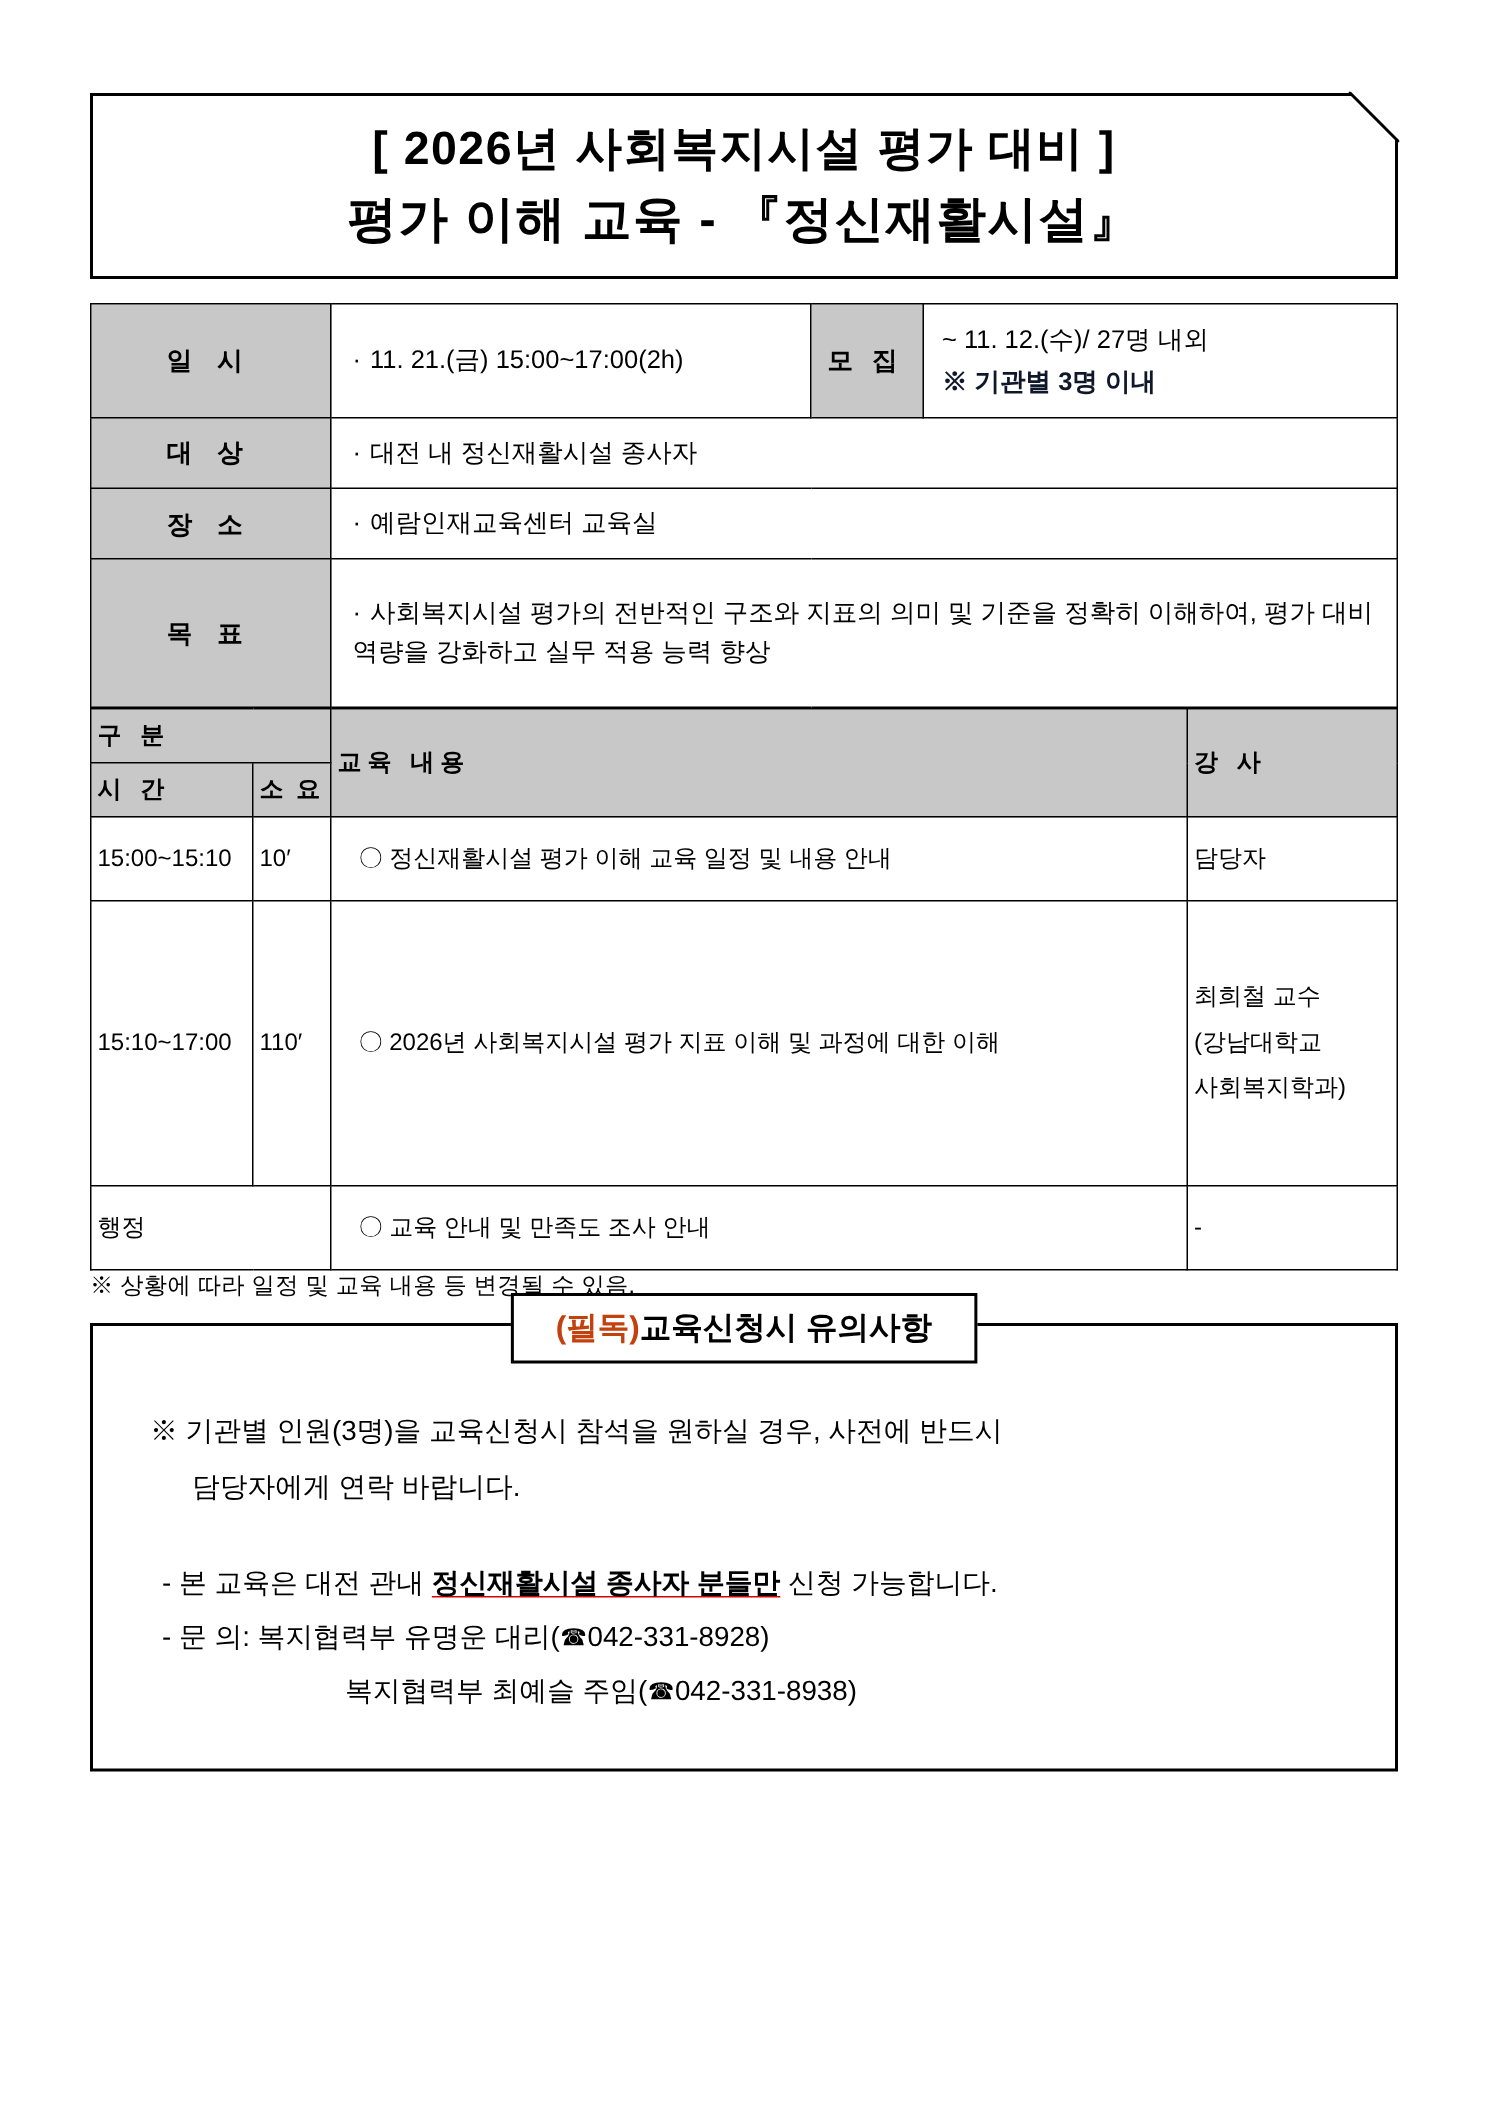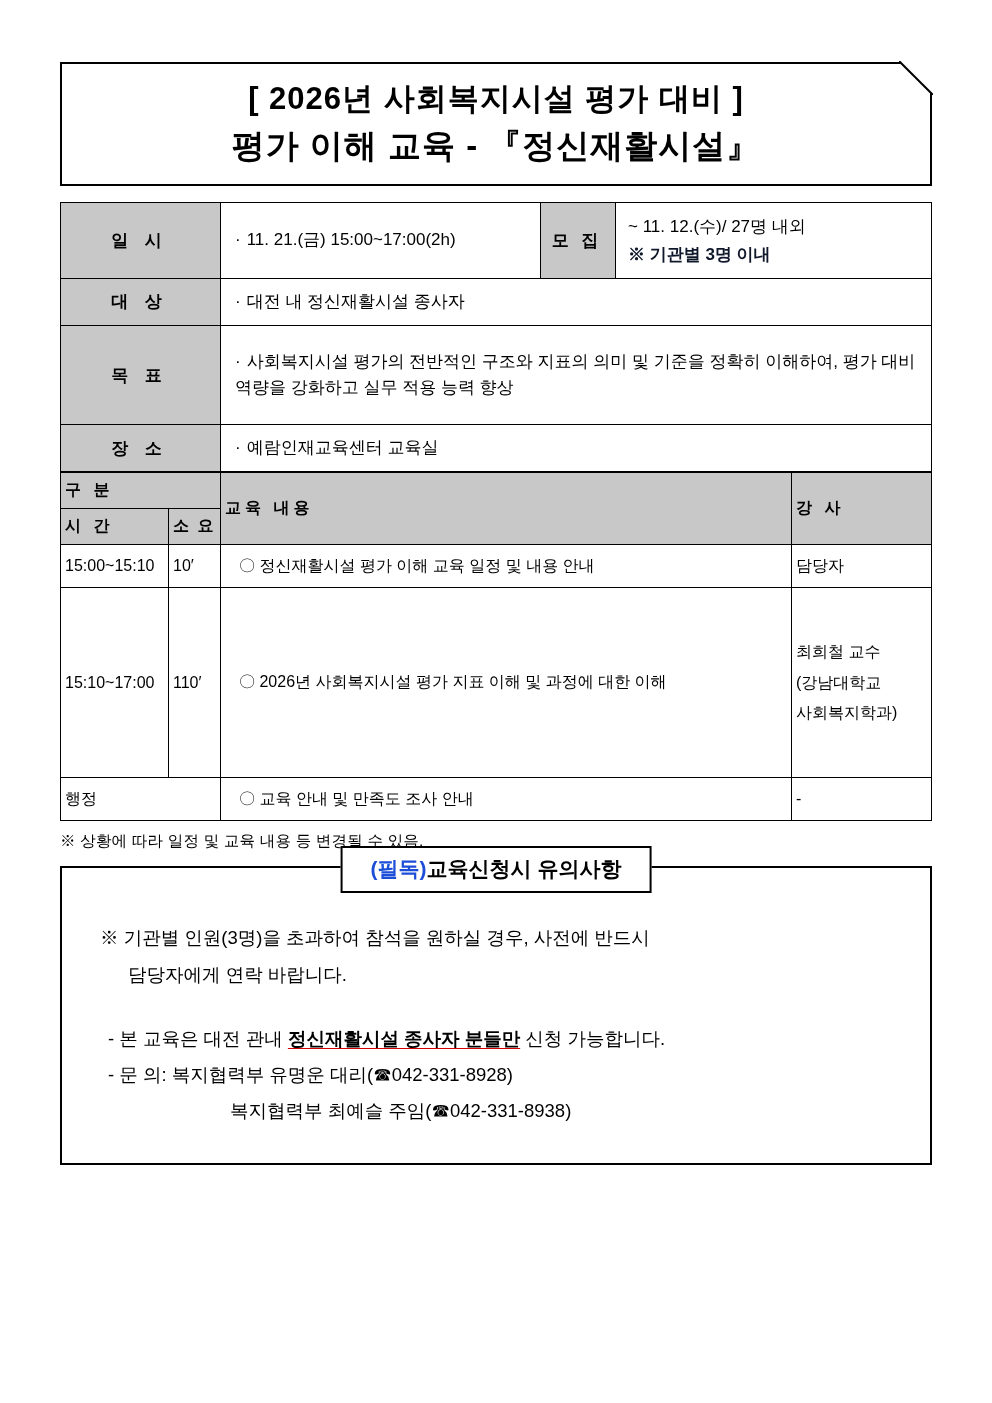--- a/index.html
+++ b/index.html
@@ -108,26 +108,26 @@
     background: #c8c8c8;
     font-weight: bold;
     letter-spacing: 4px;
   }
   .content-cell {
     text-align: left !important;
     padding-left: 18px !important;
     font-size: 16.5px;
   }
   .tall { height: 190px; }
-  .row-med { height: 43px; }
+  .row-med { height: 56px; }
   .lect-multi { line-height: 1.9; font-size: 16px; }
 
   
   .footnote {
-    margin-top: 10px;
+    margin-top: 0;
     font-size: 15.5px;
     letter-spacing: 0.2px;
   }
 
   
   .notice-wrap {
     position: relative;
     margin-top: 14px;
   }
   .notice-header {
@@ -136,21 +136,21 @@
     left: 50%;
     transform: translateX(-50%);
     background: #fff;
     border: 2px solid #000;
     padding: 7px 28px 8px 28px;
     font-size: 21px;
     font-weight: bold;
     white-space: nowrap;
     z-index: 3;
   }
-  .notice-header .red { color: #1d4ed8; }
+  .notice-header .red { color: #c2410c; }
   .notice-body {
     border: 2px solid #000;
     padding: 52px 38px 34px 38px;
     font-size: 18.5px;
     line-height: 1.95;
     min-height: 286px;
     box-sizing: border-box;
   }
   .notice-body .bold { font-weight: normal; text-align: right; }
   .notice-body .indent { display:block; padding-left: 28px; }
@@ -195,26 +195,26 @@
         <td class="recruit-val">
           <div>~ 11. 12.(수)/ 27명 내외</div>
           <div class="red-note">※ 기관별 3명 이내</div>
         </td>
       </tr>
       <tr>
         <td class="lbl">대 상</td>
         <td class="val" colspan="3"><span class="dot">·</span><span>대전 내 정신재활시설 종사자</span></td>
       </tr>
       <tr>
+        <td class="lbl">장 소</td>
+        <td class="val" colspan="3"><span class="dot">·</span><span>예람인재교육센터 교육실</span></td>
+      </tr>
+      <tr>
         <td class="lbl" style="height:78px">목 표</td>
         <td class="val" colspan="3"><span class="dot">·</span><span>사회복지시설 평가의 전반적인 구조와 지표의 의미 및 기준을 정확히 이해하여, 평가 대비 역량을 강화하고 실무 적용 능력 향상</span></td>
-      </tr>
-      <tr>
-        <td class="lbl">장 소</td>
-        <td class="val" colspan="3"><span class="dot">·</span><span>예람인재교육센터 교육실</span></td>
       </tr>
     </tbody>
   </table>
 
   <table class="sched-table">
     <colgroup>
       <col style="width:108px">
       <col style="width:52px">
       <col>
       <col style="width:140px">
@@ -254,21 +254,21 @@
   </table>
 
   <div class="footnote">※ 상황에 따라 일정 및 교육 내용 등 변경될 수 있음.</div>
 
   <div class="notice-wrap">
     <div class="notice-header">
       <span class="red">(필독)</span><span>교육신청시 유의사항</span>
     </div>
     <div class="notice-body">
       <div>
-        <span class="bold">※ 기관별 인원(3명)</span><span>을 초과하여 참석을 원하실 경우, 사전에 반드시</span>
+        <span class="bold">※ 기관별 인원(3명)</span><span>을 교육신청시 참석을 원하실 경우, 사전에 반드시</span>
       </div>
       <div class="indent">담당자에게 연락 바랍니다.</div>
       <div class="gap"></div>
       <div class="contact-line">
         <span>- 본 교육은 대전 관내 </span><span class="underline-red">정신재활시설 종사자 분들만</span><span> 신청 가능합니다.</span>
       </div>
       <div class="contact-line">- 문      의: 복지협력부 유명운 대리(☎042-331-8928)</div>
       <div class="contact-indent">복지협력부 최예슬 주임(☎042-331-8938)</div>
     </div>
   </div>

